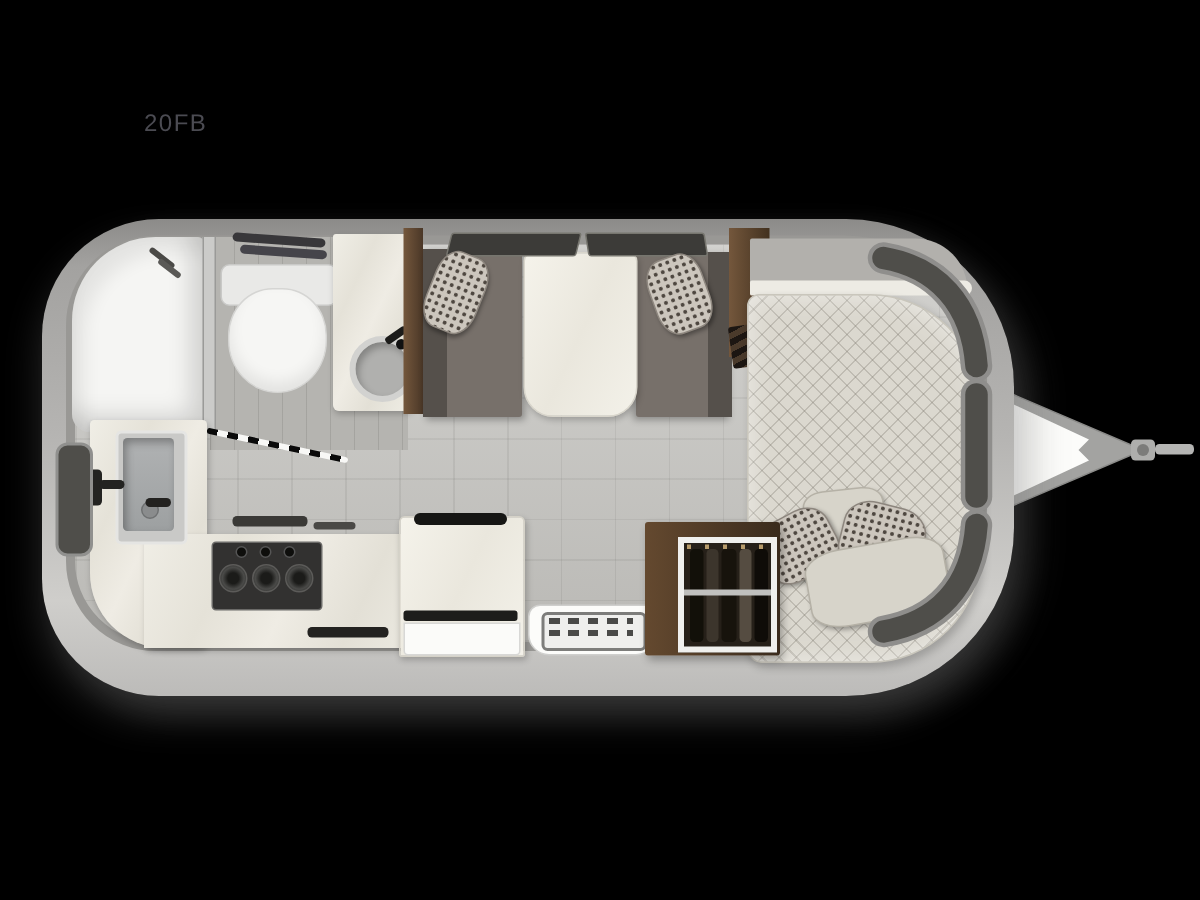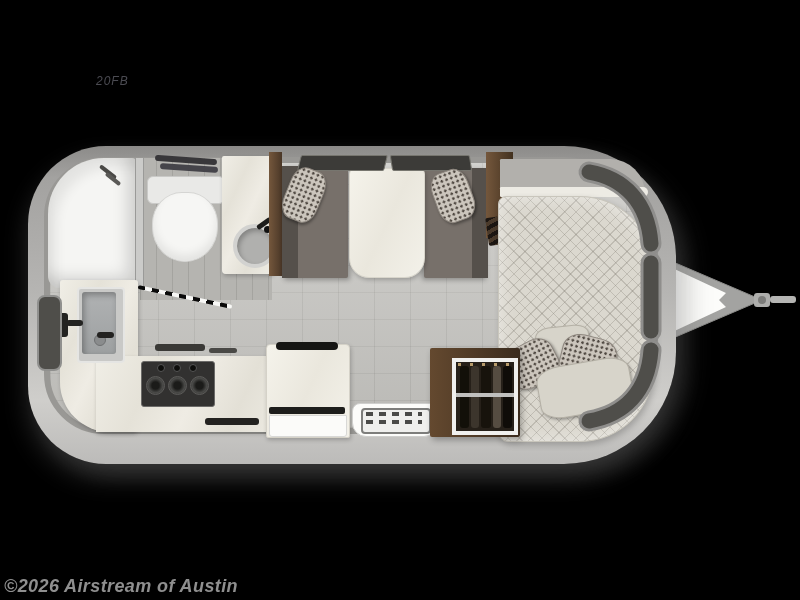--- a/index.html
+++ b/index.html
@@ -1,20 +1,20 @@
 <!DOCTYPE html>
 <html style="--background: #000000; --title: #4b4b52; --watermark: #8f8f8f; --shell: #b5b4b2; --floor: #c6c5c1; --bath-floor: #b5b4b0; --marble: #eae7de; --wood-dark: #4a3727; --wood-light: #74573c; --bench: #77706a; --bench-dark: #55504b; --mattress: #dbd8cf; --pillow-plain: #d7d4ca; --pillow-pattern-base: #ccc6bd; --window-glass: #4f4e4a; --white-fixture: #f5f5f3; --steel: #b4b6b7; --hitch-frame: #a3a3a1;"><head>
 <meta charset="utf-8">
 <style>
   html,body{margin:0;padding:0;background:#000;}
   #stage{position:relative;width:800px;height:600px;background:var(--background,#000);overflow:hidden;
          font-family:"Liberation Sans",sans-serif;}
   .abs{position:absolute;}
   
-  #model-label{left:96px;top:74px;font-size:12px;font-weight:500;letter-spacing:1px;color:var(--title,#4b4b52);font-style:italic;}
+  #model-label{left:96px;top:74px;font-size:16px;font-weight:500;letter-spacing:1px;color:var(--title,#4b4b52);}
   #watermark{left:4px;top:576px;font-size:18px;font-weight:bold;font-style:italic;letter-spacing:.4px;color:var(--watermark,#8f8f8f);}
   
   #body-shell{left:28px;top:146px;width:648px;height:318px;border-radius:78px 112px 112px 78px;
     background:linear-gradient(180deg,#8c8b89 0%,#a3a2a0 10%,#b5b4b2 45%,#cfcecb 80%,#bcbbb9 100%);
     box-shadow:0 14px 26px rgba(130,130,130,.30),14px 10px 24px rgba(120,120,120,.22);}
   #interior-floor{left:44px;top:157px;width:602px;height:265px;border:6px solid #999895;border-radius:60px 95px 95px 60px;
     background-color:var(--floor,#c6c5c1);
     background-image:linear-gradient(180deg,rgba(255,255,255,.22),rgba(0,0,0,.06)),
       repeating-linear-gradient(90deg,rgba(90,90,85,.12) 0 1px,transparent 1px 36px),
       repeating-linear-gradient(0deg,rgba(90,90,85,.10) 0 1px,transparent 1px 27px);}
@@ -130,14 +130,13 @@
 
   <svg class="abs lay">
     <path d="M 589 172 C 624 178 648 202 651 244" fill="none" stroke="#8f8e8c" stroke-width="21" stroke-linecap="round"></path>
     <path d="M 589 172 C 624 178 648 202 651 244" fill="none" stroke="#4f4e4a" stroke-width="15" stroke-linecap="round"></path>
     <path d="M 651 263 L 651 331" fill="none" stroke="#8f8e8c" stroke-width="21" stroke-linecap="round"></path>
     <path d="M 651 263 L 651 331" fill="none" stroke="#4f4e4a" stroke-width="15" stroke-linecap="round"></path>
     <path d="M 651 350 C 648 392 624 415 589 421" fill="none" stroke="#8f8e8c" stroke-width="21" stroke-linecap="round"></path>
     <path d="M 651 350 C 648 392 624 415 589 421" fill="none" stroke="#4f4e4a" stroke-width="15" stroke-linecap="round"></path>
   </svg>
 
-  <div class="abs" id="watermark">©2026 Airstream of Austin</div>
 </div>
 
 </body></html>

